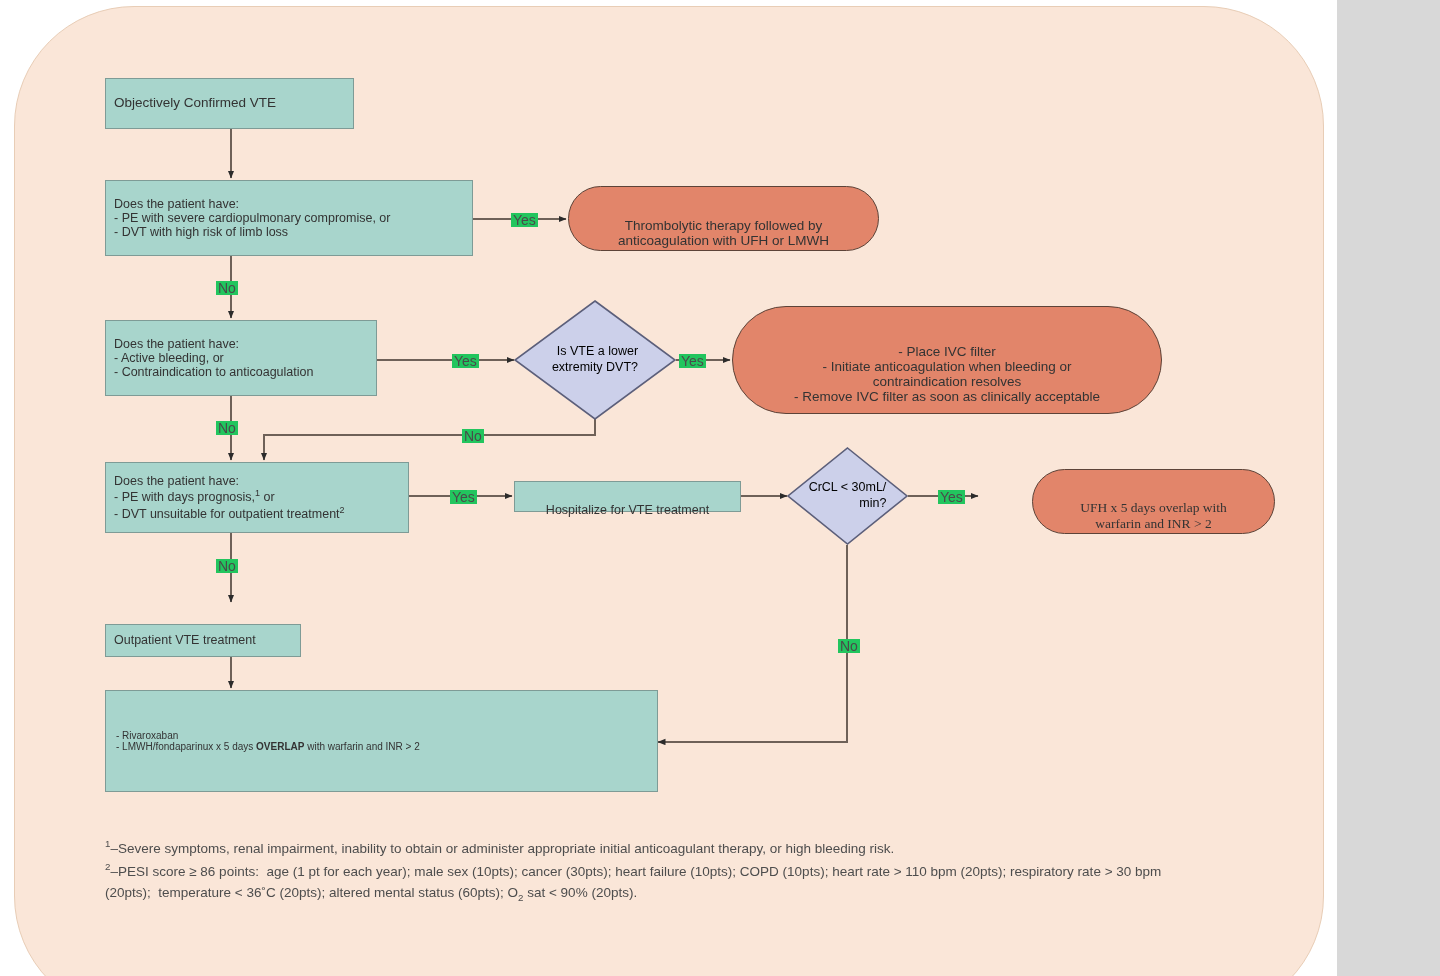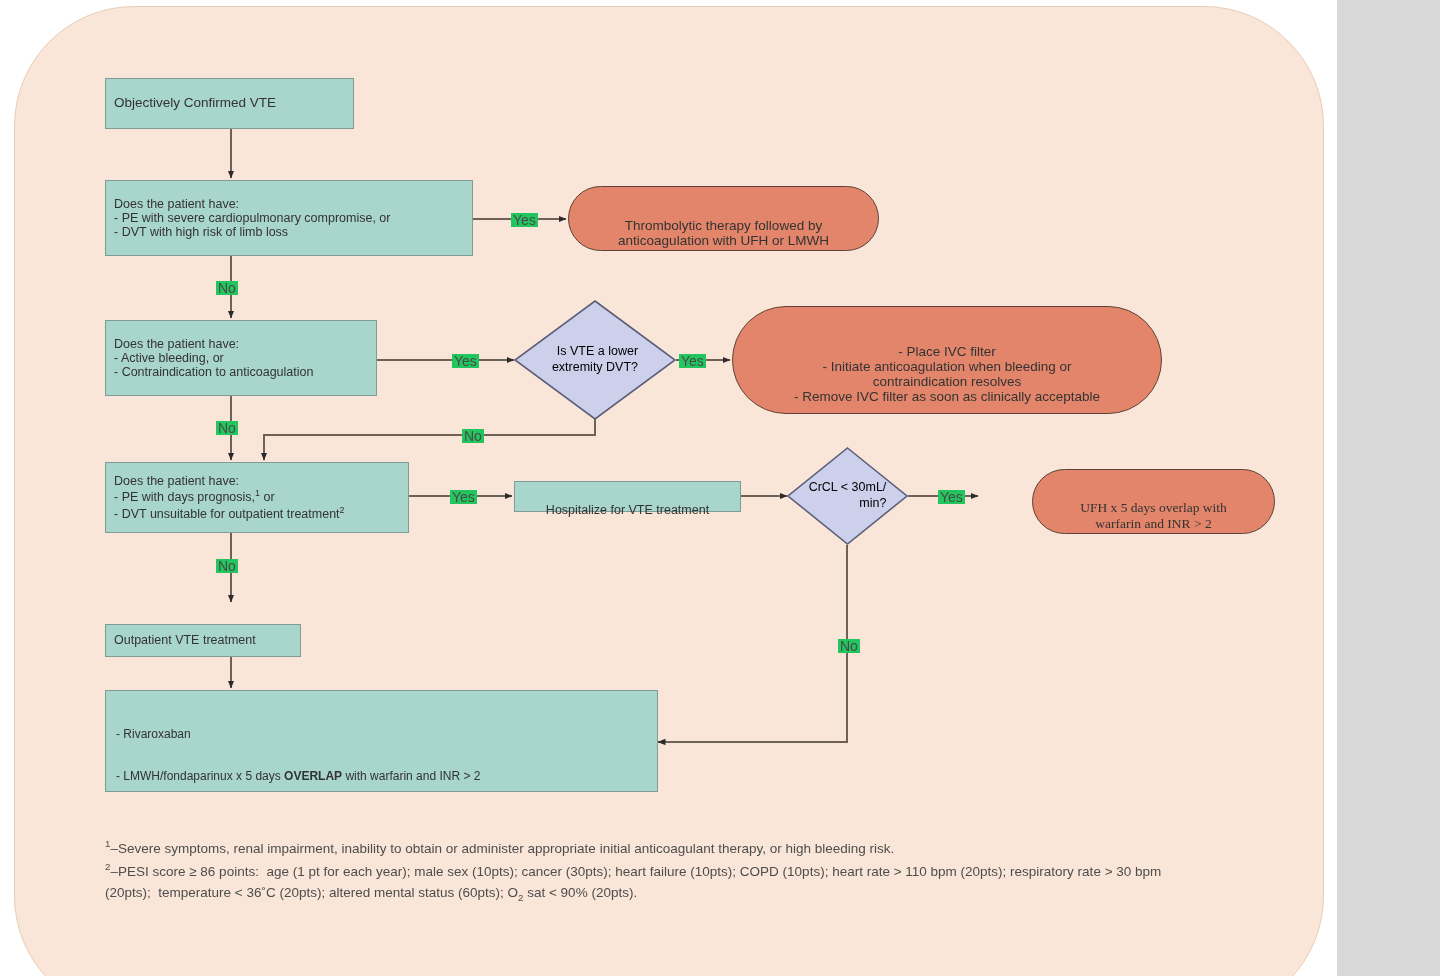--- a/index.html
+++ b/index.html
@@ -85,21 +85,21 @@
 
   .node-text {
     line-height: 1.35;
     white-space: pre-wrap;
   }
   .node-left { padding: 6px 8px; text-align: left; }
   .node-ctr  { text-align: center; padding: 6px 12px; margin-top: 28px; }
 
   .f13 { font-size: 13.5px; }
   .f12 { font-size: 12.5px; }
-  .f125 { font-size: 12px; margin-top: 28px; }
+  .f125 { font-size: 10px; }
 
   
   .edge-label {
     position: absolute;
     font-size: 14px;
     color: #4a4a4a;
     background: #22c55e;
     padding: 0 2px;
     line-height: 1;
     white-space: nowrap;

